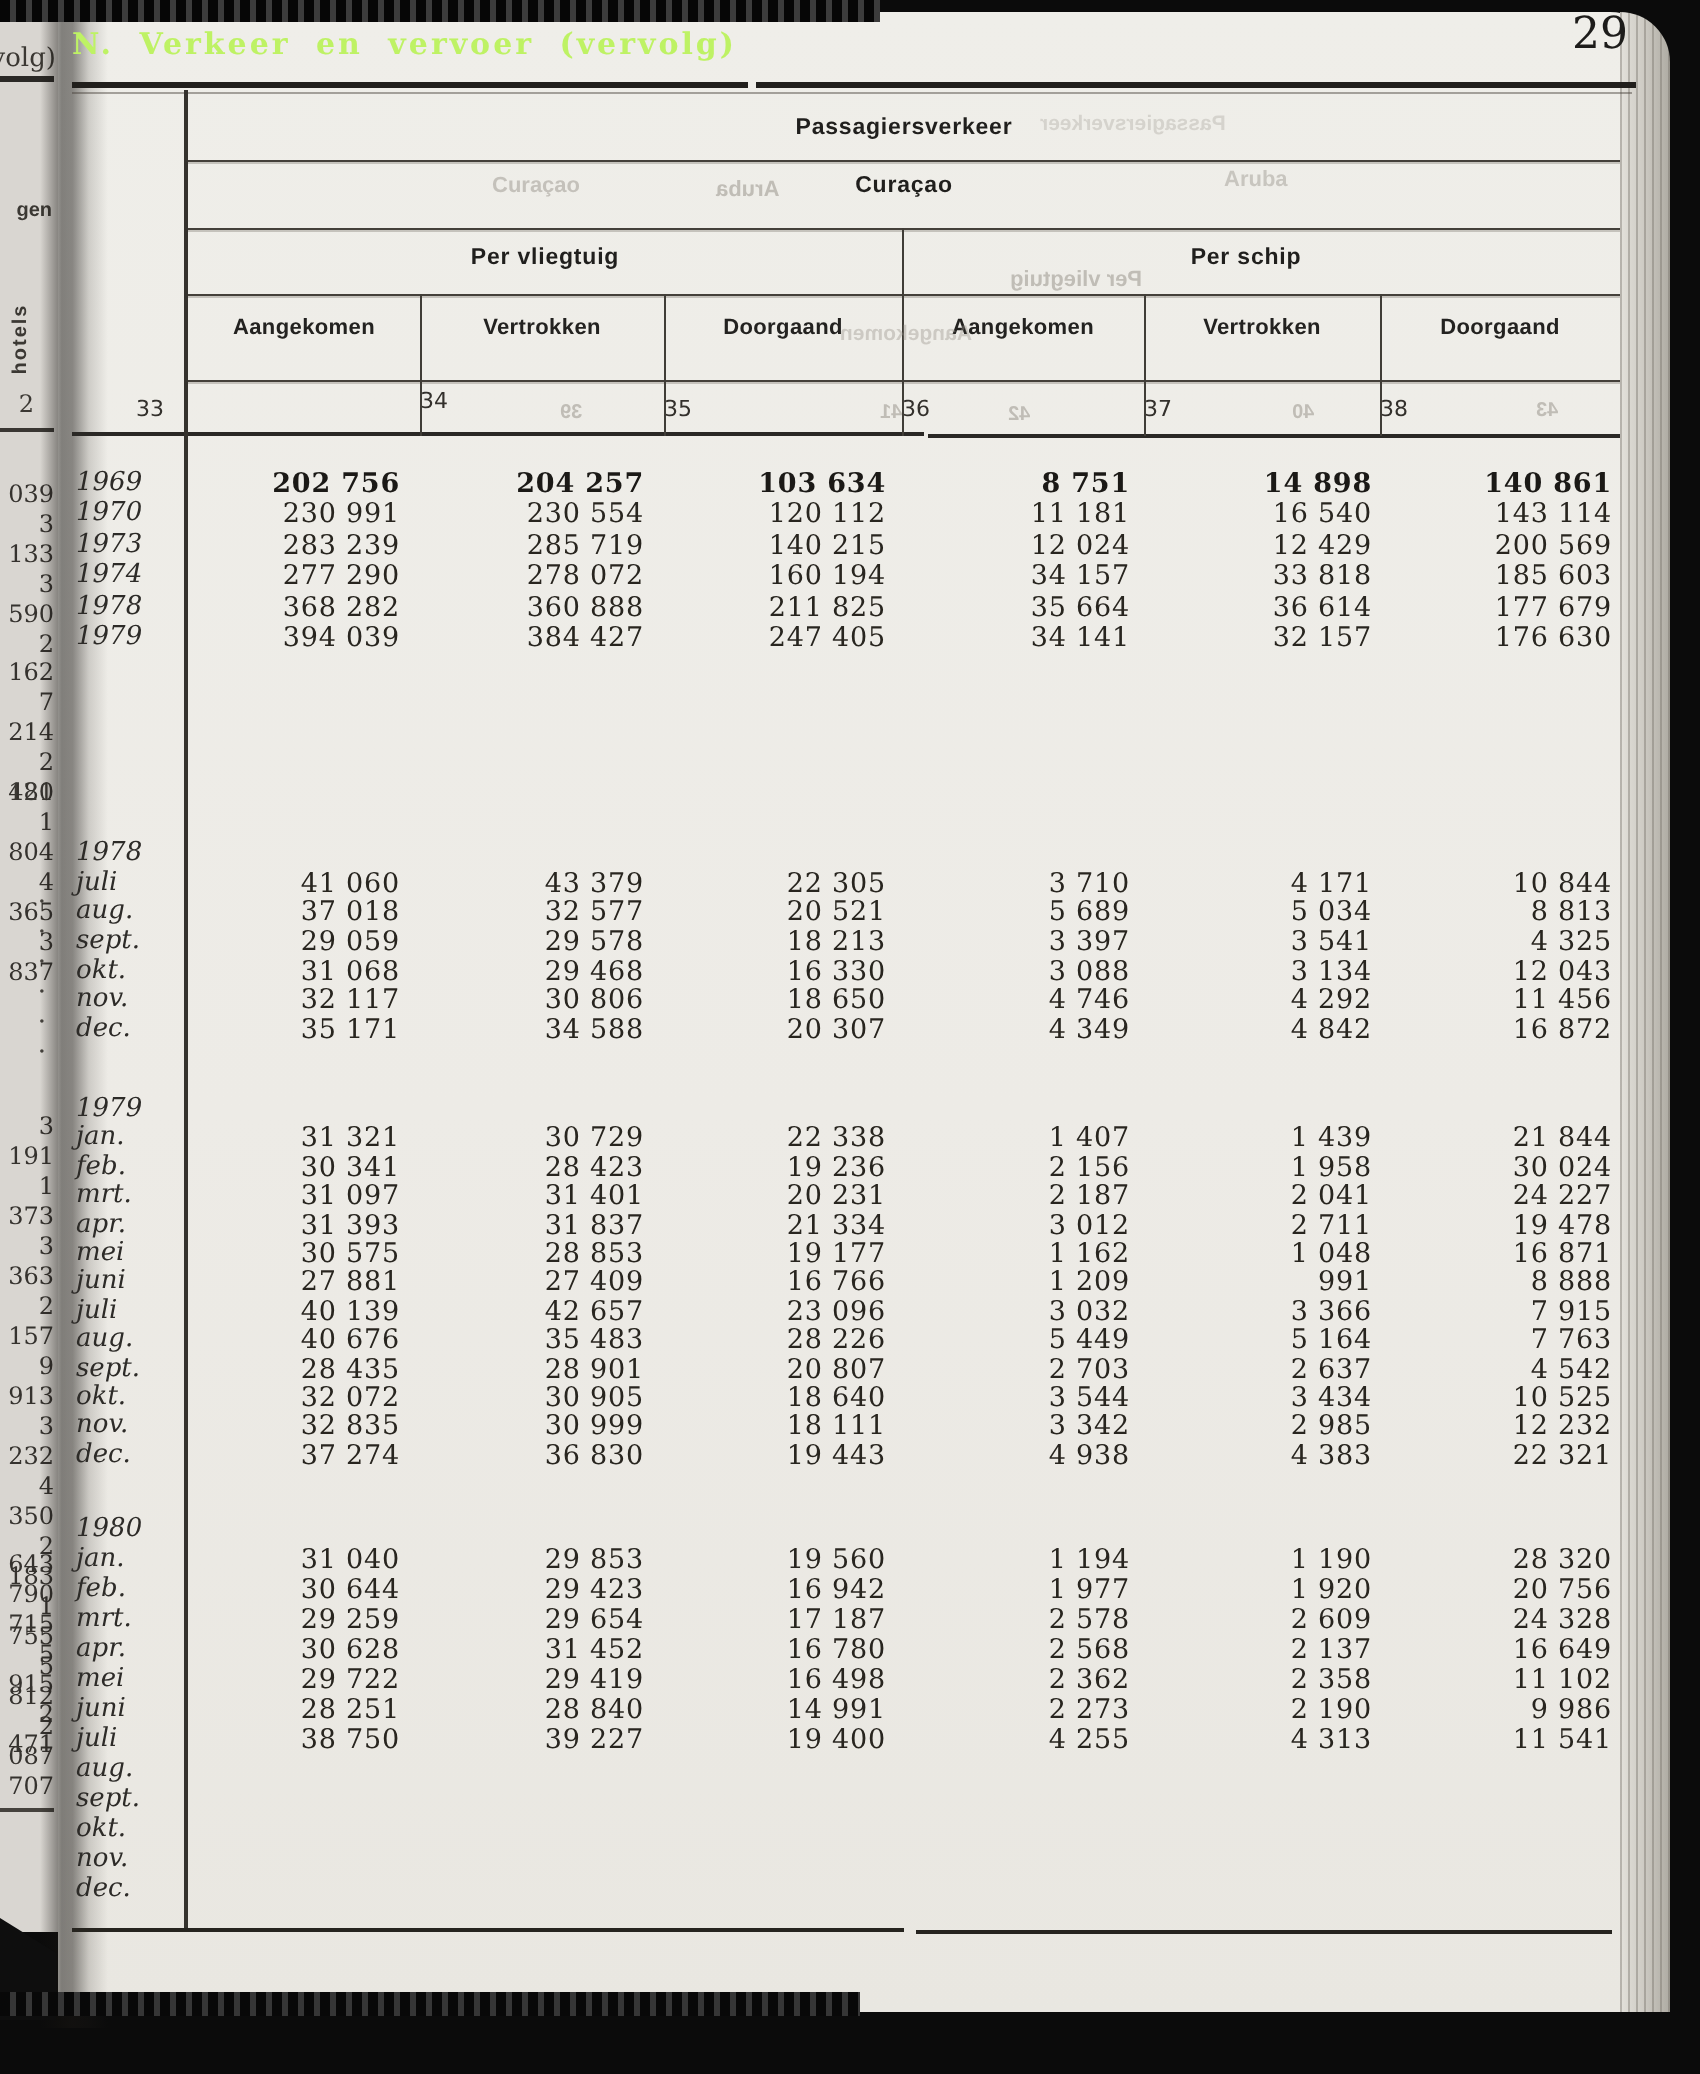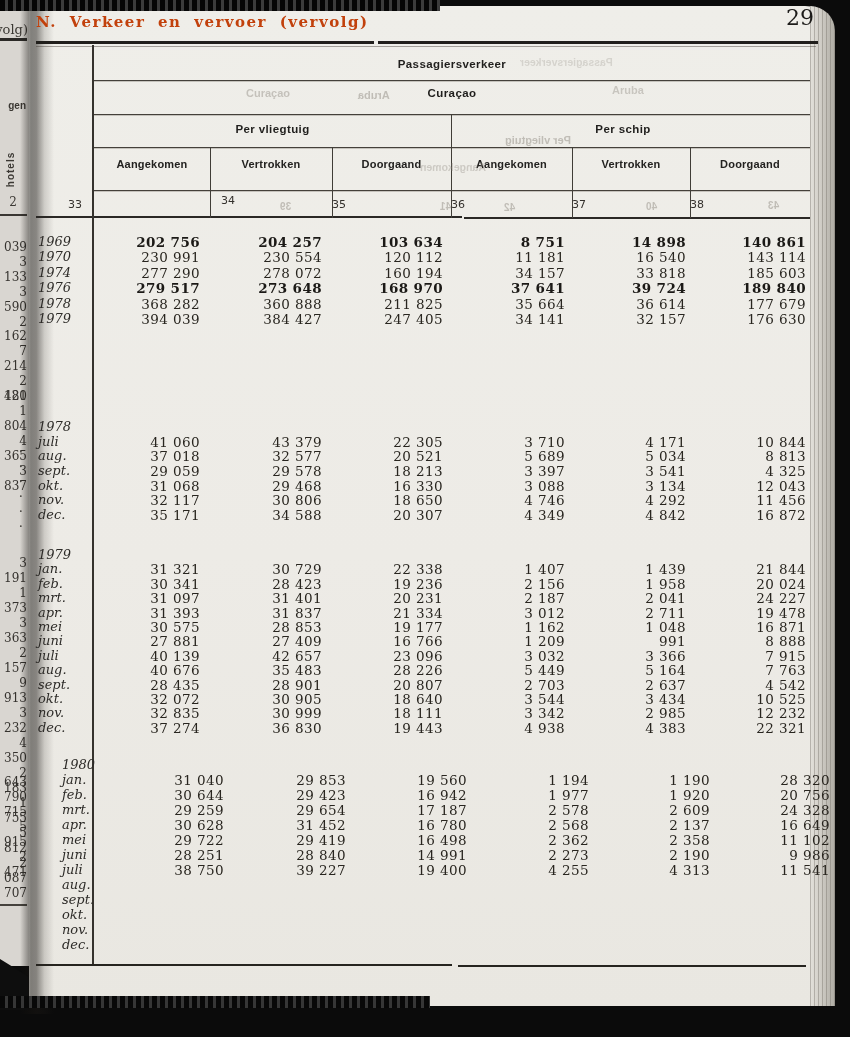--- a/index.html
+++ b/index.html
@@ -45,40 +45,40 @@
     background:linear-gradient(180deg,#efeee9 0%,#edebe6 55%,#e9e7e1 100%);
     border-top-right-radius:30px;}
   .page-stack{left:810px;top:6px;width:25px;height:1000px;z-index:4;border-top-right-radius:26px;
     background:
       repeating-linear-gradient(90deg,rgba(110,105,97,.38) 0 1px,rgba(0,0,0,0) 1px 4px),
       linear-gradient(90deg,#e3e1db 0%,#cfccc5 45%,#aeaba3 100%);}
 
   
   .content{left:0;top:0;width:850px;height:1037px;z-index:5;}
 
-  .t-title{left:36px;top:13px;font:bold 15px "DejaVu Serif",serif;color:#c2410c;
+  .t-title{left:36px;top:13px;font:bold 15px "DejaVu Serif",serif;color:#bef264;
     letter-spacing:1.5px;word-spacing:6px;white-space:nowrap;}
   .t-pagenum{left:786px;top:5px;font:22px "DejaVu Serif",serif;color:#1d1c1a;}
 
   .hdr-center{text-align:center;font:bold 11.5px "Liberation Sans",sans-serif;
     letter-spacing:.4px;color:#201f1d;white-space:nowrap;}
   .t-pass{left:94px;width:716px;top:58px;}
   .t-cura{left:94px;width:716px;top:87px;}
   .t-vlieg{left:94px;width:357px;top:123px;}
   .t-schip{left:451px;width:344px;top:123px;}
 
   .grid-collabels{left:94px;top:158px;width:716px;display:grid;
     grid-template-columns:116px 122px 119px 121px 118px 120px;}
   .grid-collabels div{text-align:center;font:bold 11px "Liberation Sans",sans-serif;
     letter-spacing:.2px;color:#232220;}
   .grid-colnums{left:94px;top:198px;width:716px;display:grid;
     grid-template-columns:116px 122px 119px 121px 118px 120px;}
   .grid-colnums div{text-align:left;font:11px "DejaVu Sans",sans-serif;color:#33302c;}
   .grid-colnums div:nth-child(1){transform:translateX(-26px);}
-  .grid-colnums div:nth-child(2){transform:translateY(-4px);margin-left:11px;}
+  .grid-colnums div:nth-child(2){transform:translateY(-4px);}
 
   
   .hr{height:1px;background:#44403a;box-shadow:0 1px 0 rgba(120,114,105,.35);}
   .hr-top1 {left:36px;top:41px;width:338px;height:3px;background:#211f1c;box-shadow:none;}
   .hr-top1b{left:378px;top:41px;width:440px;height:3px;background:#211f1c;box-shadow:none;}
   .hr-top2{left:36px;top:46px;width:780px;height:1px;background:rgba(70,65,58,.45);box-shadow:none;}
   .hr-1{left:94px;top:80px;width:716px;}
   .hr-2{left:94px;top:114px;width:716px;}
   .hr-3{left:94px;top:147px;width:716px;}
   .hr-4{left:94px;top:190px;width:716px;}
@@ -95,21 +95,21 @@
   .vr-c4{left:572px;top:147px;height:71px;}
   .vr-c5{left:690px;top:147px;height:71px;}
 
   
   #tbody{left:0;top:0;width:850px;height:1037px;position:absolute;}
   .sec{position:absolute;left:36px;width:770px;}
   .sec .row{display:grid;grid-template-columns:60px 104px 122px 121px 122px 121px 120px;}
   .sec-0{top:234px;}  .sec-0 .row{height:15.4px;line-height:15.4px;}
   .sec-1{top:419px;}  .sec-1 .row{height:14.7px;line-height:14.7px;}
   .sec-2{top:547px;}  .sec-2 .row{height:14.4px;line-height:14.4px;}
-  .sec-3{top:757px;}  .sec-3 .row{height:15px;line-height:15px;margin-left:24px;}
+  .sec-3{top:757px;}  .sec-3 .row{height:15px;line-height:15px;}
   .row .lbl{font:italic 13px "DejaVu Serif",serif;color:#2d2b28;padding-left:2px;white-space:nowrap;}
   .row .val{font:13.5px "DejaVu Serif",serif;color:#28251f;text-align:right;letter-spacing:.4px;white-space:nowrap;}
   .row.bold .val{font-weight:bold;color:#1b1916;}
 
   
   .ghost{position:absolute;font-family:"Liberation Sans",sans-serif;font-weight:bold;
     color:#9b968e;white-space:nowrap;}
   .mir{transform:scaleX(-1);}
   .gh-w-0{left:246px;top:87px;font-size:11px;opacity:.5;}
   .gh-w-1{left:358px;top:89px;font-size:11px;opacity:.55;}
@@ -243,37 +243,37 @@
         <div class="row">
           <div class="lbl">1970</div>
           <div class="val">230 991</div>
           <div class="val">230 554</div>
           <div class="val">120 112</div>
           <div class="val">11 181</div>
           <div class="val">16 540</div>
           <div class="val">143 114</div>
         </div>
         <div class="row">
+          <div class="lbl">1973</div>
+          <div class="val">283 239</div>
+          <div class="val">285 719</div>
+          <div class="val">140 215</div>
+          <div class="val">12 024</div>
+          <div class="val">12 429</div>
+          <div class="val">200 569</div>
+        </div>
+        <div class="row">
           <div class="lbl">1974</div>
           <div class="val">277 290</div>
           <div class="val">278 072</div>
           <div class="val">160 194</div>
           <div class="val">34 157</div>
           <div class="val">33 818</div>
           <div class="val">185 603</div>
         </div>
-        <div class="row bold">
-          <div class="lbl">1976</div>
-          <div class="val">279 517</div>
-          <div class="val">273 648</div>
-          <div class="val">168 970</div>
-          <div class="val">37 641</div>
-          <div class="val">39 724</div>
-          <div class="val">189 840</div>
-        </div>
         <div class="row">
           <div class="lbl">1978</div>
           <div class="val">368 282</div>
           <div class="val">360 888</div>
           <div class="val">211 825</div>
           <div class="val">35 664</div>
           <div class="val">36 614</div>
           <div class="val">177 679</div>
         </div>
         <div class="row">
@@ -358,21 +358,21 @@
           <div class="val">1 439</div>
           <div class="val">21 844</div>
         </div>
         <div class="row">
           <div class="lbl">feb.</div>
           <div class="val">30 341</div>
           <div class="val">28 423</div>
           <div class="val">19 236</div>
           <div class="val">2 156</div>
           <div class="val">1 958</div>
-          <div class="val">20 024</div>
+          <div class="val">30 024</div>
         </div>
         <div class="row">
           <div class="lbl">mrt.</div>
           <div class="val">31 097</div>
           <div class="val">31 401</div>
           <div class="val">20 231</div>
           <div class="val">2 187</div>
           <div class="val">2 041</div>
           <div class="val">24 227</div>
         </div>

